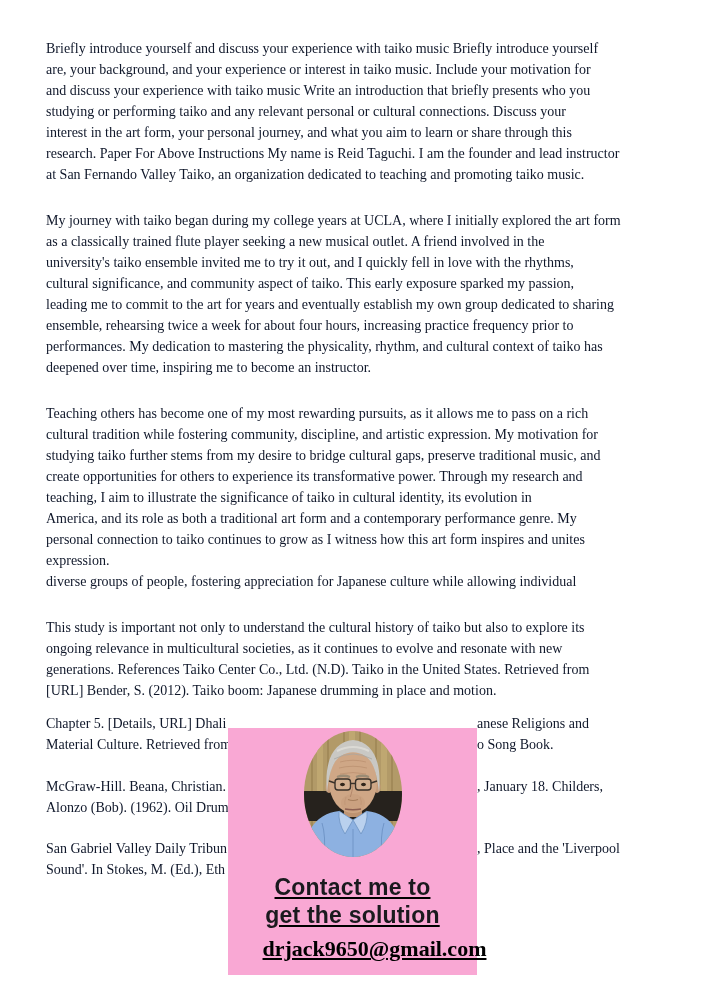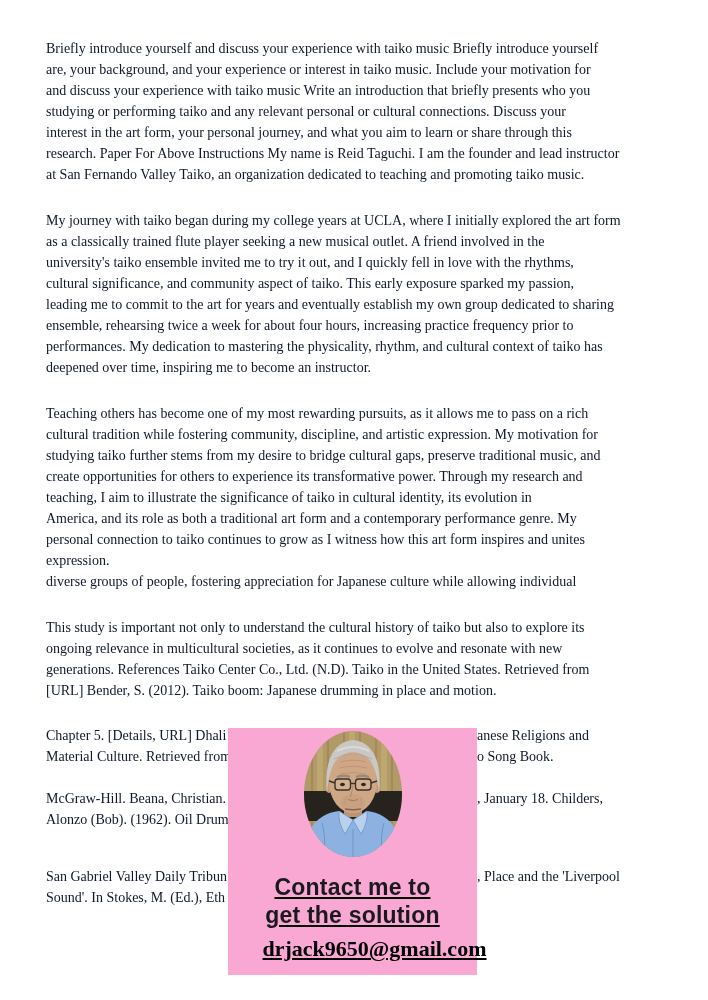--- a/index.html
+++ b/index.html
@@ -6,23 +6,23 @@
   body{
     width:708px;height:1000px;position:relative;overflow:hidden;
     background:#ffffff;
     font-family:"Liberation Serif", serif;
   }
   
   #document-body{
     position:absolute;left:46px;top:38px;width:616px;color:#000;
   }
   .para{margin:0 0 25px 0;}
-  #document-body .para:nth-child(4){margin-bottom:24px;}
+  #document-body .para:nth-child(4){margin-bottom:12px;}
   #document-body .para:nth-child(5){margin-bottom:21px;}
-  #document-body .para:nth-child(6){margin-bottom:36px;}
+  #document-body .para:nth-child(6){margin-bottom:20px;}
   .line{
     font-size:14px;line-height:21px;height:21px;white-space:nowrap;
   }
   .line.obs{position:relative;}
   .frag-left{position:absolute;left:0;top:0;white-space:nowrap;}
   .frag-right{position:absolute;left:431px;top:0;white-space:nowrap;}
 
   
   .overlay{
     position:absolute;left:228px;top:728px;width:249px;height:247px;

